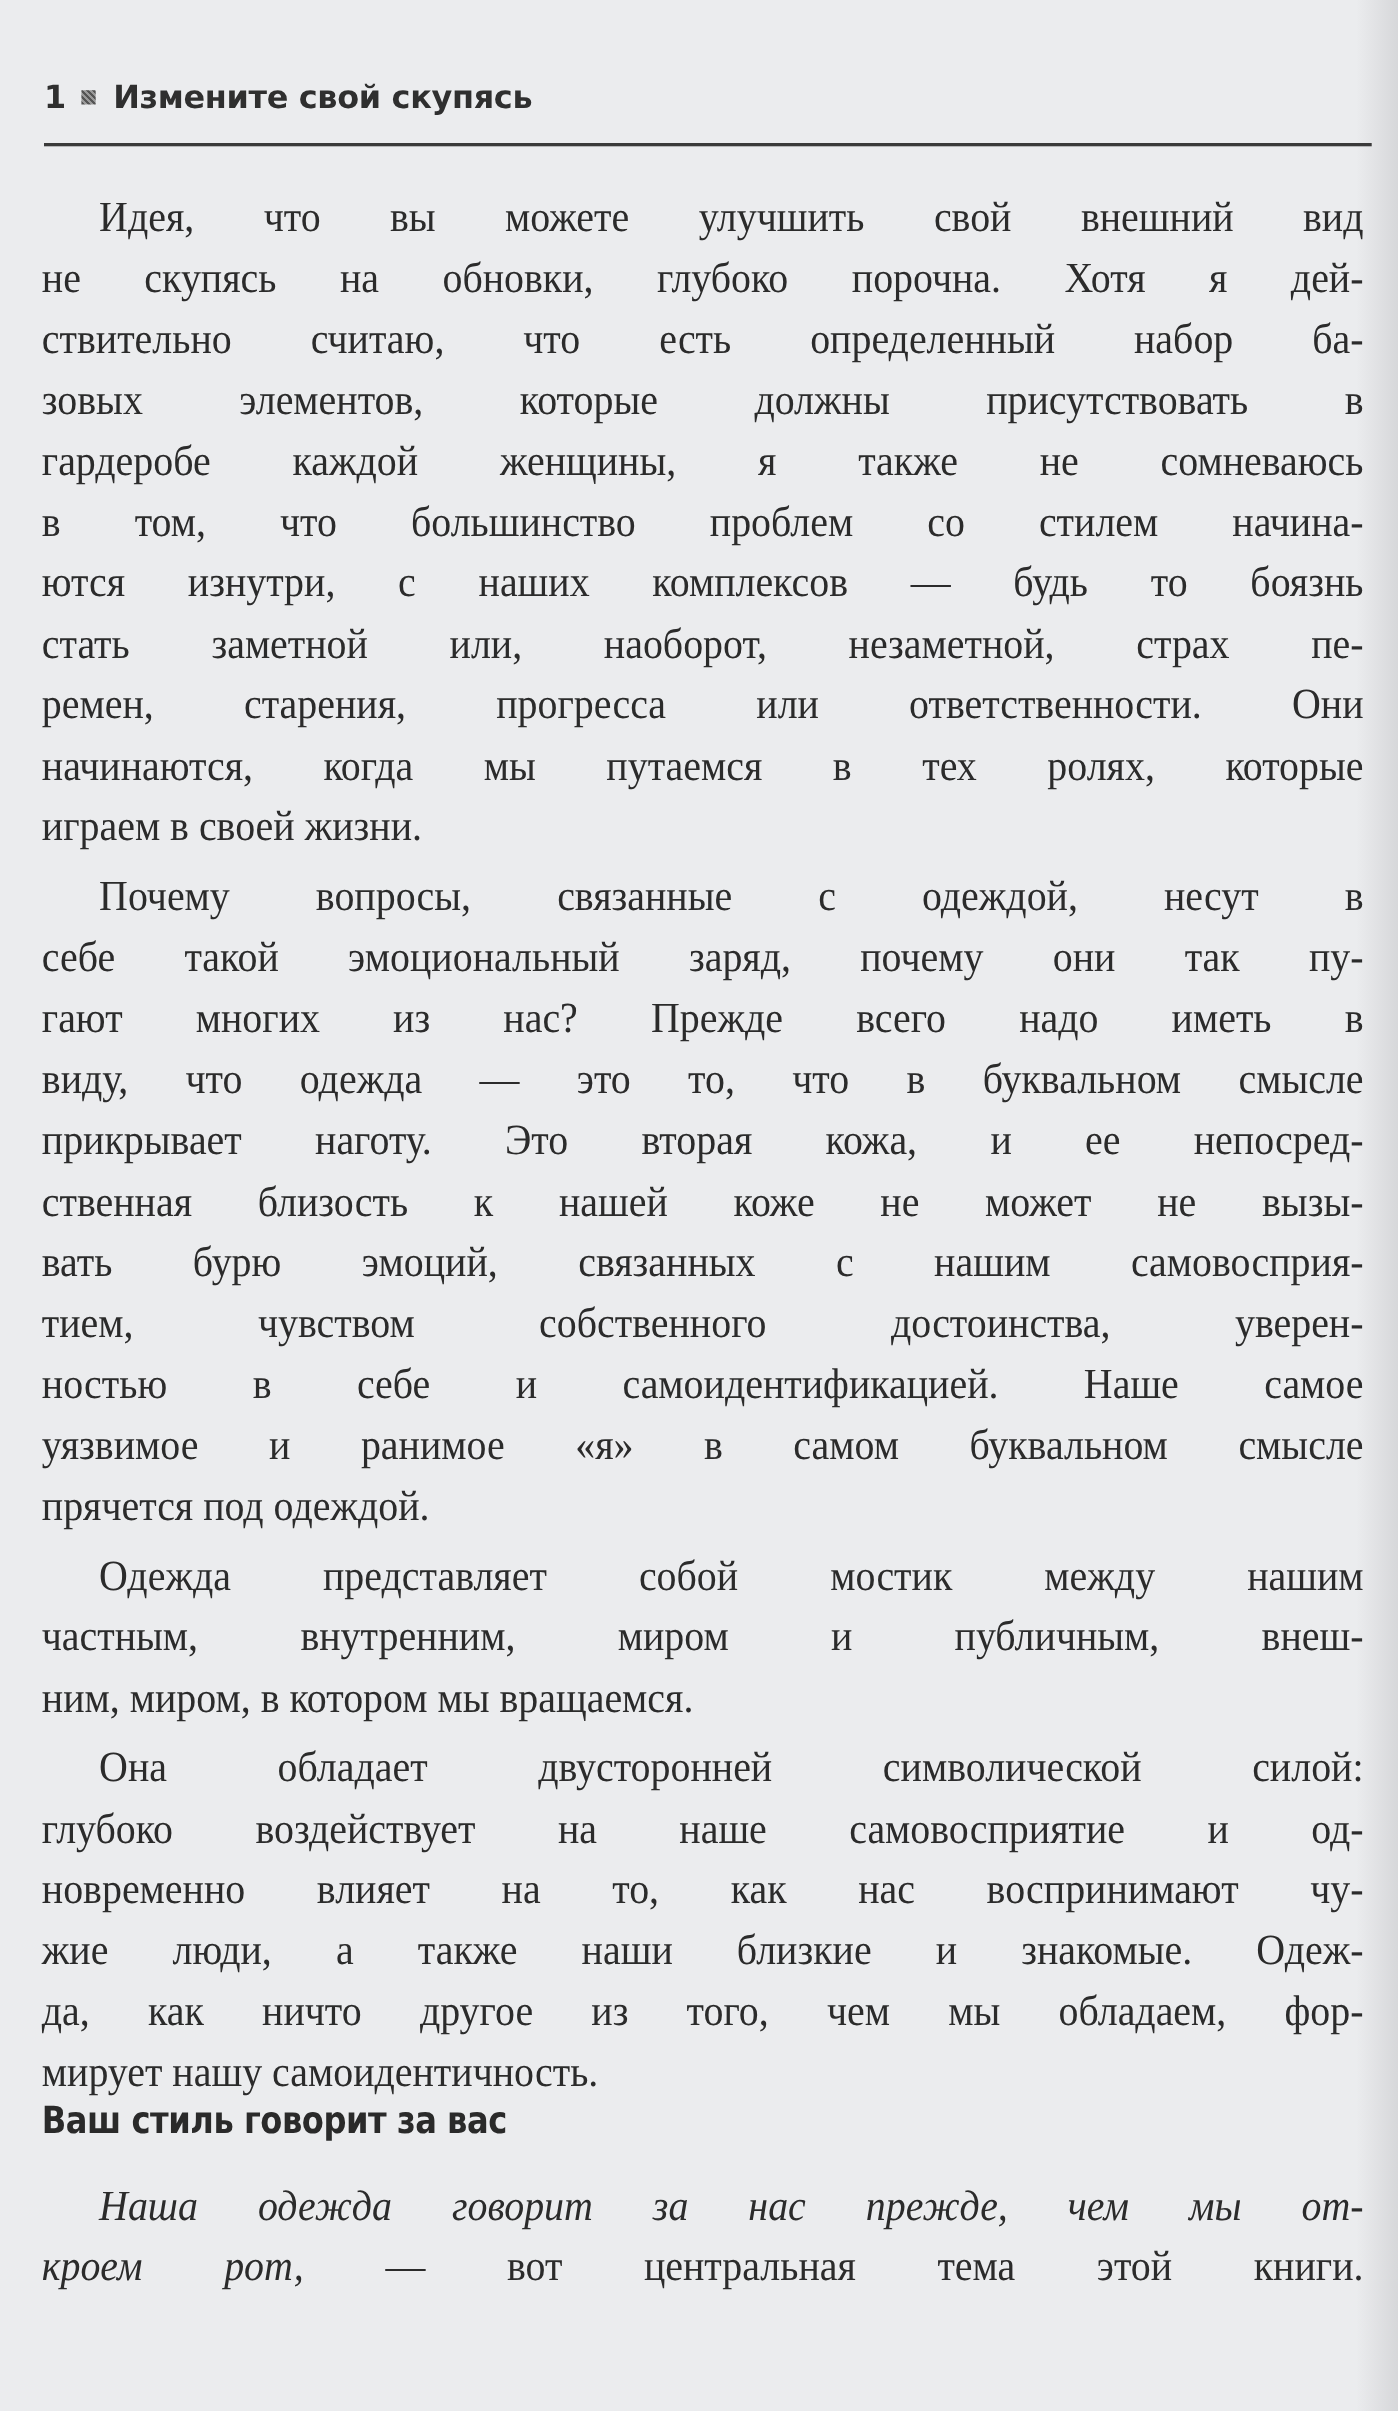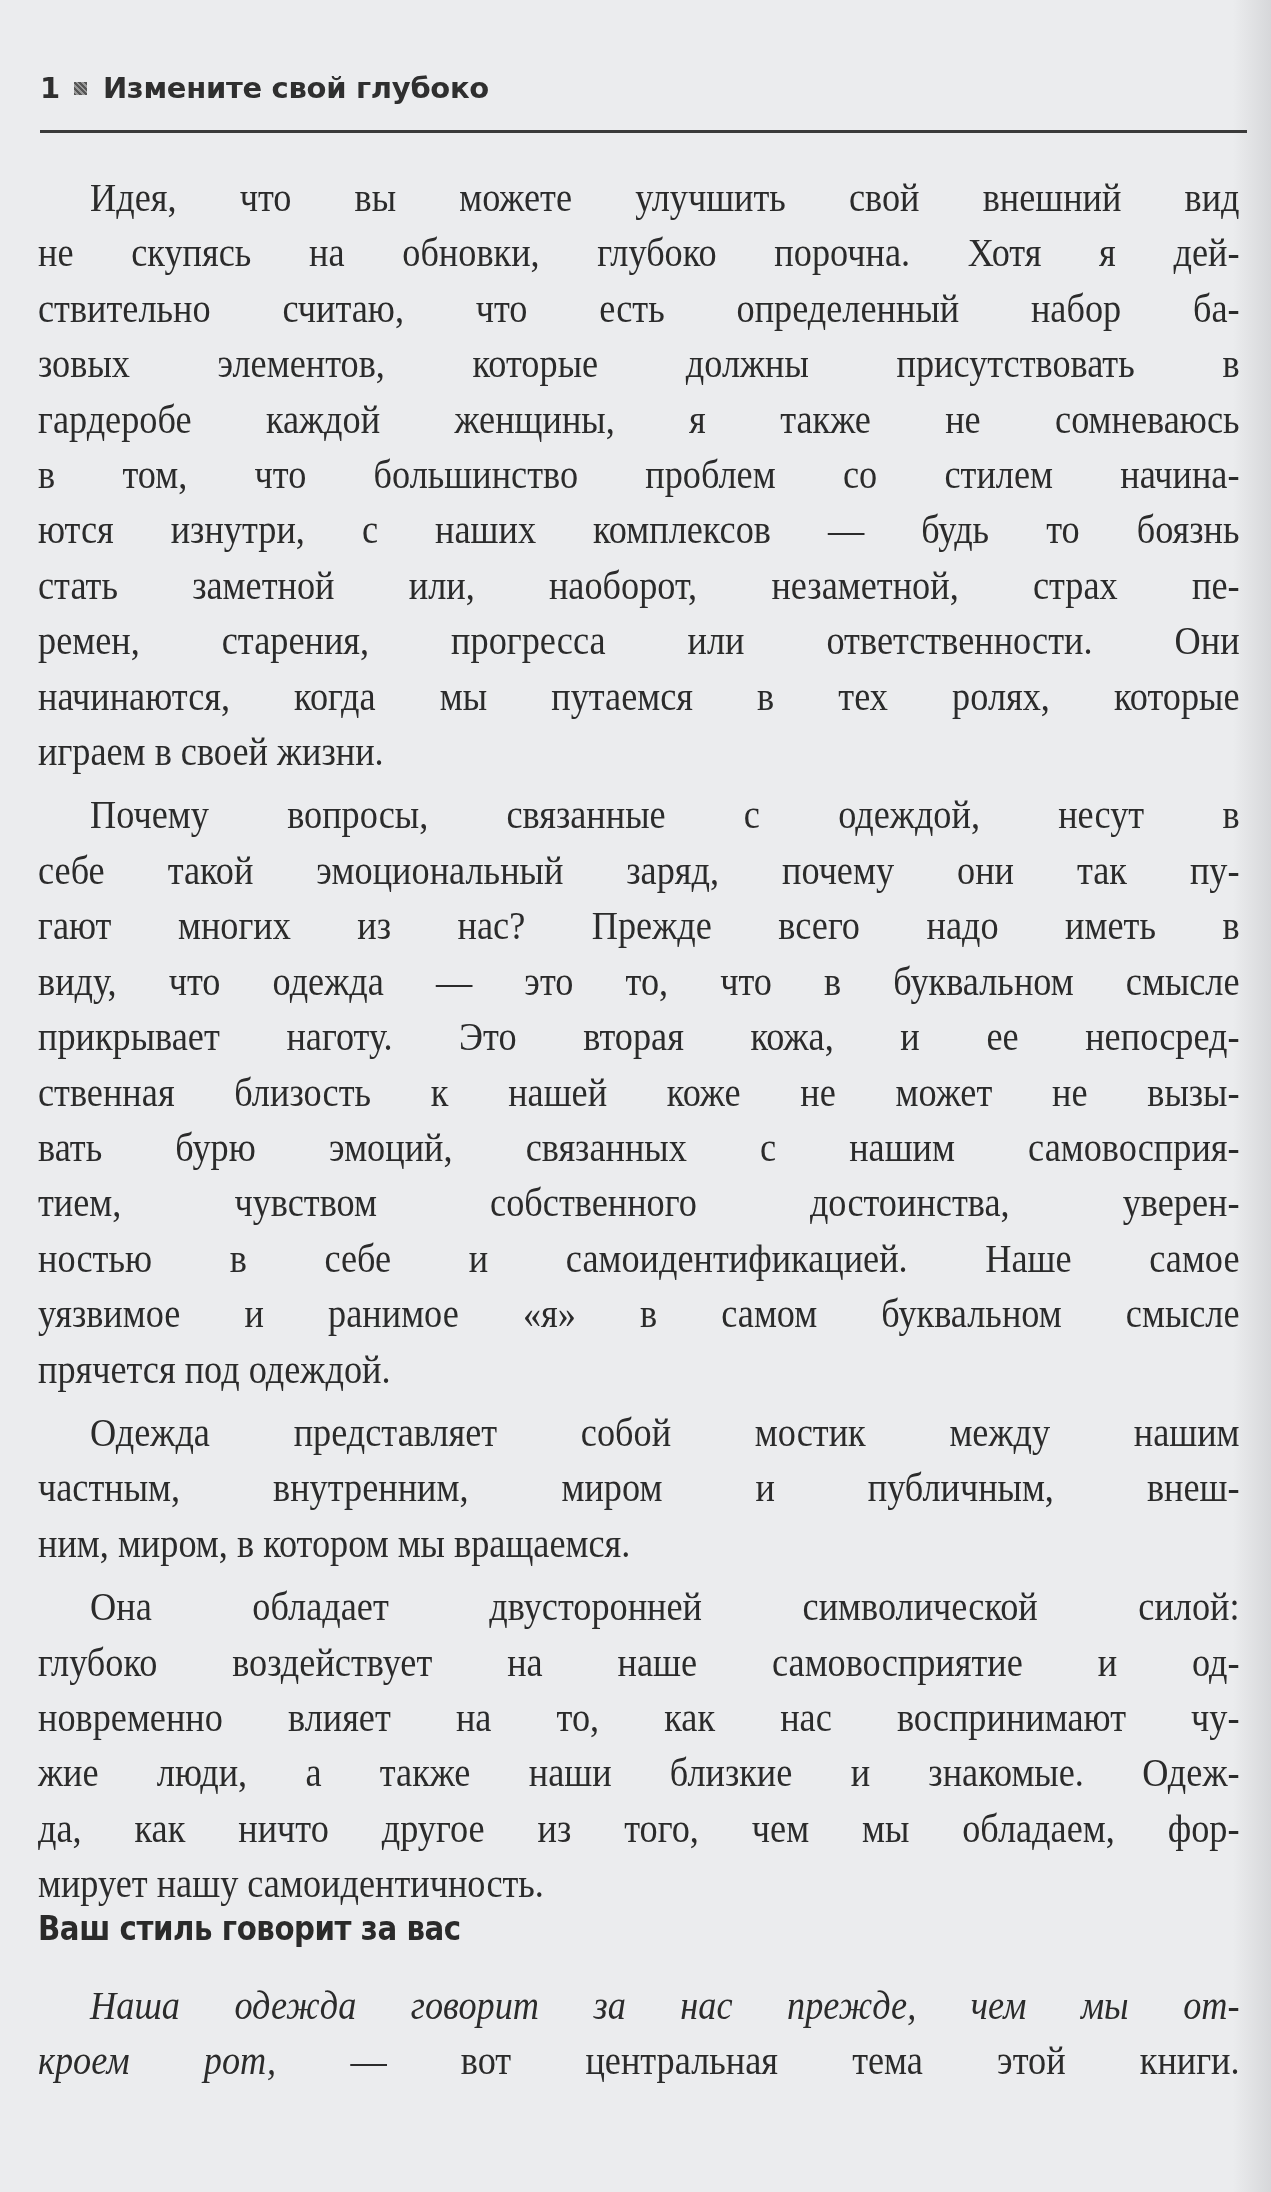--- a/index.html
+++ b/index.html
@@ -100,21 +100,21 @@
     .it { font-style: italic; }
   </style>
 </head>
 <body>
 
 <div class="page">
 
   <div class="running-head">
     <span class="page-num">1</span>
     <span class="square"></span>
-    <span>Измените свой глубоко</span>
+    <span>Измените свой скупясь</span>
   </div>
   <div class="head-rule"></div>
 
   <div class="body-text">
     <div>
       <span class="line indent">Идея, что вы можете улучшить свой внешний вид</span>
       <span class="line">не скупясь на обновки, глубоко порочна. Хотя я дей-</span>
       <span class="line">ствительно считаю, что есть определенный набор ба-</span>
       <span class="line">зовых элементов, которые должны присутствовать в</span>
       <span class="line">гардеробе каждой женщины, я также не сомневаюсь</span>

